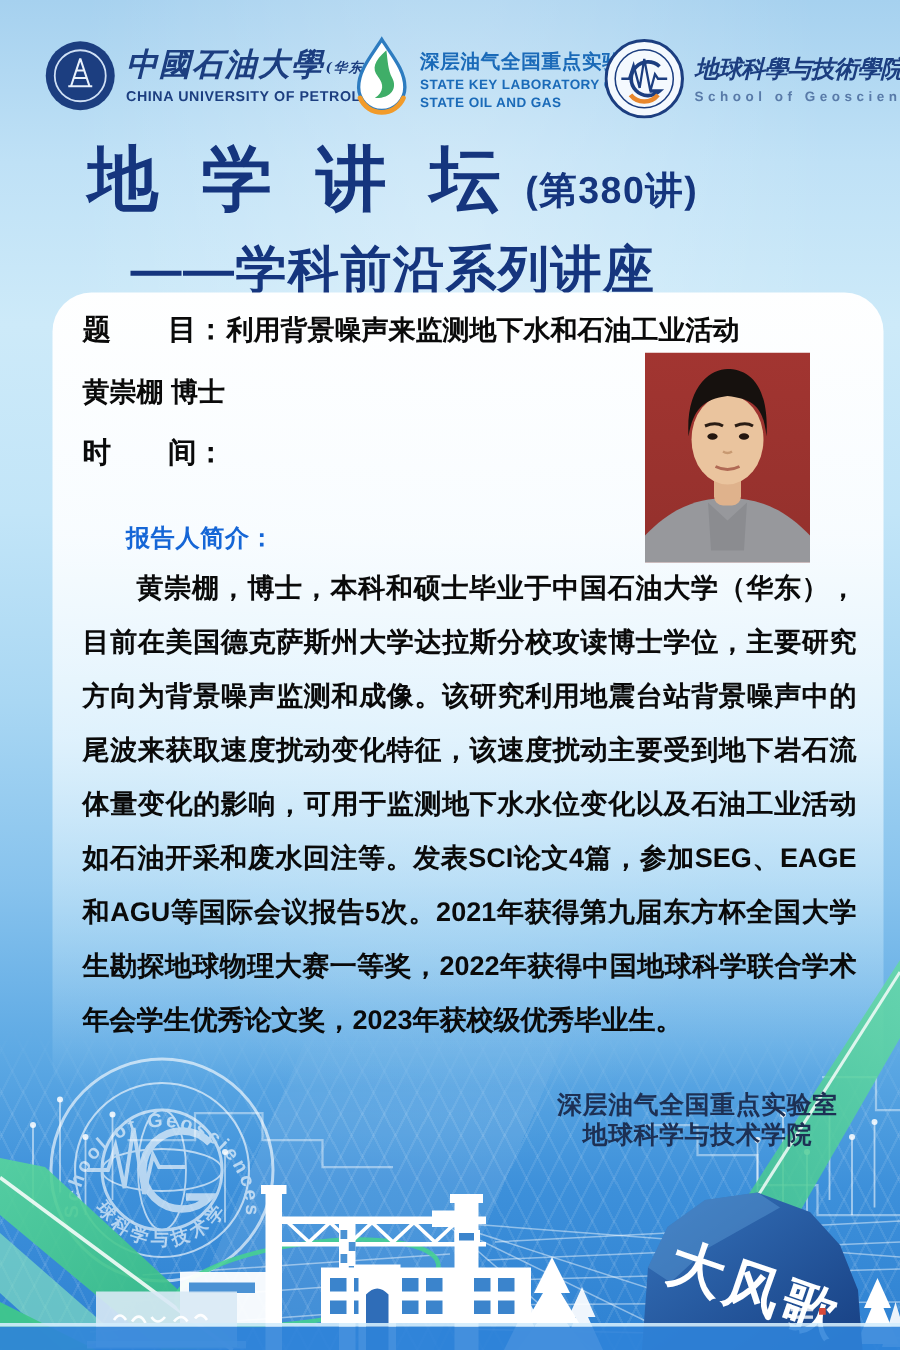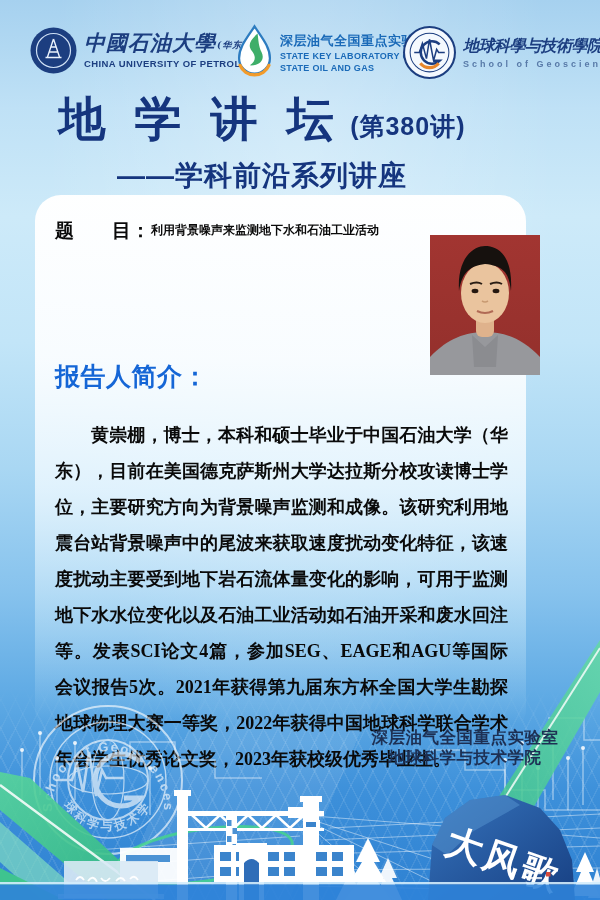--- a/index.html
+++ b/index.html
@@ -31,31 +31,31 @@
   .skl-cn{font-size:13px;font-weight:bold;color:#1a6ab8;letter-spacing:.5px;white-space:nowrap;}
   .skl-en{font-size:9px;font-weight:bold;color:#1a6ab8;letter-spacing:.3px;margin-top:1.5px;white-space:nowrap;}
   .geo-cn{font-family:"DejaVu Serif",serif;font-style:italic;font-weight:bold;
     font-size:16px;line-height:18px;letter-spacing:-.5px;white-space:nowrap;color:#1c3e80;}
   .geo-en{font-size:9px;font-weight:bold;color:#587aa8;letter-spacing:3px;margin-top:4px;white-space:nowrap;}
   
   .title-block{position:absolute;left:0;top:88px;width:524px;text-align:center;color:#15357e;}
   .title-row{white-space:nowrap;}
   .title-main{font-size:47px;font-weight:900;letter-spacing:8px;}
   .title-issue{font-size:25px;font-weight:900;margin-left:4px;letter-spacing:1px;}
-  .subtitle{font-size:28px;font-weight:900;margin-top:6px;letter-spacing:1px;}
+  .subtitle{font-size:34px;font-weight:900;margin-top:6px;letter-spacing:1px;}
   
-  .panel{position:absolute;left:35px;top:195px;width:491px;height:540px;border-radius:26px;
+  .panel{position:absolute;left:35px;top:195px;width:554px;height:540px;border-radius:26px;
     background:linear-gradient(180deg,rgba(255,255,255,.98) 0%,rgba(250,253,255,.96) 30%,
       rgba(236,248,255,.82) 55%,rgba(214,240,252,.45) 78%,rgba(205,236,251,0) 98%);
-    padding:15px 18px 0 20px;box-sizing:border-box;z-index:3;font-family:Liberation Serif, serif;}
+    padding:4px 18px 0 20px;box-sizing:border-box;z-index:3;}
   .row{display:flex;align-items:center;height:41px;color:#0a0a0a;}
   .row .lbl{font-size:19px;font-weight:900;white-space:pre;width:96px;flex:0 0 auto;}
-  .row .val{font-size:12px;font-weight:900;white-space:nowrap;}
-  .bio-head{margin-top:-14px;font-size:25px;font-weight:900;color:#1566d6;letter-spacing:.5px;}
-  .bio-text{margin-top:24px;font-size:18px;font-weight:700;line-height:36px;color:#0a0a0a;
+  .row .val{font-size:18px;font-weight:900;white-space:nowrap;}
+  .bio-head{margin-top:-14px;font-size:16px;font-weight:900;color:#1566d6;letter-spacing:.5px;margin-left:29px;}
+  .bio-text{margin-top:4px;font-size:18px;font-weight:700;line-height:36px;color:#0a0a0a;
     text-align:justify;text-indent:2em;}
   .photo{position:absolute;left:395px;top:40px;width:110px;height:140px;}
   
   .bottom-decor{position:absolute;left:0;top:600px;z-index:4;}
   .footer{position:absolute;left:330px;top:728px;width:270px;text-align:center;z-index:5;
     color:#1d3054;font-size:16.5px;font-weight:900;line-height:19.5px;letter-spacing:.5px;}
 </style>
 </head>
 <body>
 
@@ -113,22 +113,24 @@
     </div>
     <div class="subtitle">——学科前沿系列讲座</div>
   </div>
 
   <section class="panel">
     <div class="row">
       <span class="lbl">题　　目：</span>
       <span class="val">利用背景噪声来监测地下水和石油工业活动</span>
     </div>
     <div class="row">
+      <span class="val">黄崇棚  博士</span>
     </div>
     <div class="row">
+      <span class="lbl">时　　间：</span>
     </div>
     <div class="row">
     </div>
 
     <div class="bio-head">报告人简介：</div>
     <div class="bio-text">黄崇棚，博士，本科和硕士毕业于中国石油大学（华东），目前在美国德克萨斯州大学达拉斯分校攻读博士学位，主要研究方向为背景噪声监测和成像。该研究利用地震台站背景噪声中的尾波来获取速度扰动变化特征，该速度扰动主要受到地下岩石流体量变化的影响，可用于监测地下水水位变化以及石油工业活动如石油开采和废水回注等。发表SCI论文4篇，参加SEG、EAGE和AGU等国际会议报告5次。2021年获得第九届东方杯全国大学生勘探地球物理大赛一等奖，2022年获得中国地球科学联合学术年会学生优秀论文奖，2023年获校级优秀毕业生。</div>
 
     <svg class="photo" viewBox="0 0 110 140">
       <defs>
         <linearGradient id="phbg" x1="0" y1="0" x2="0" y2="1">

